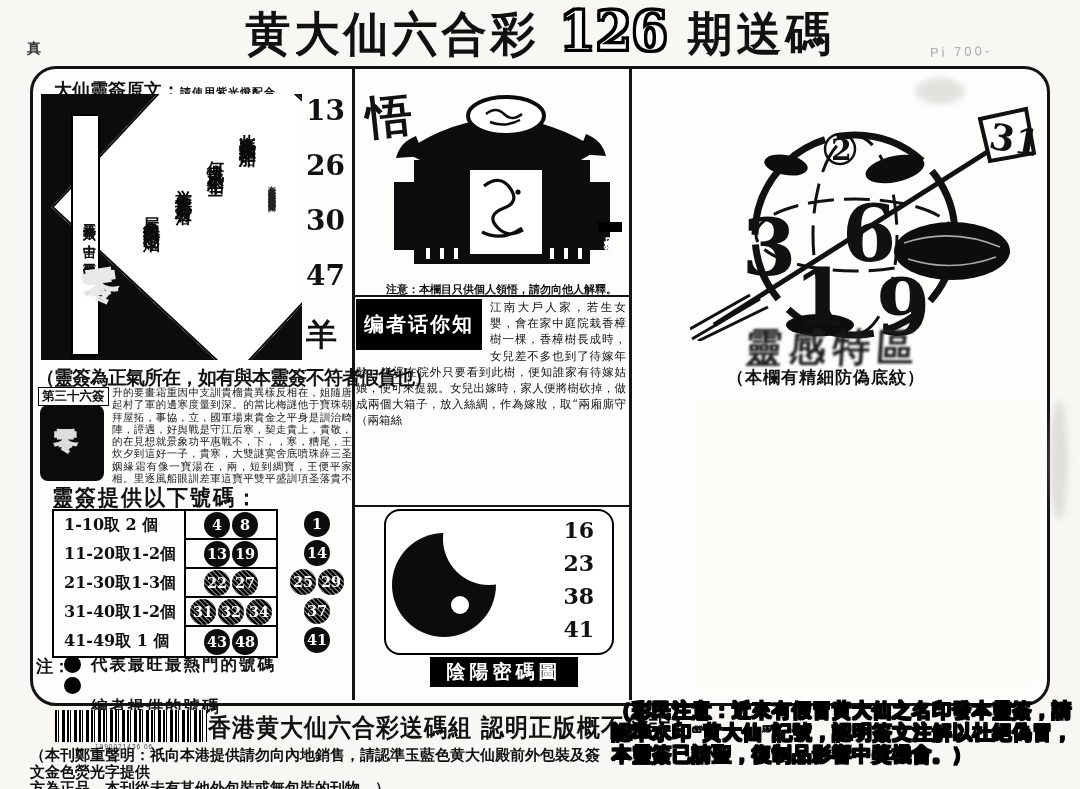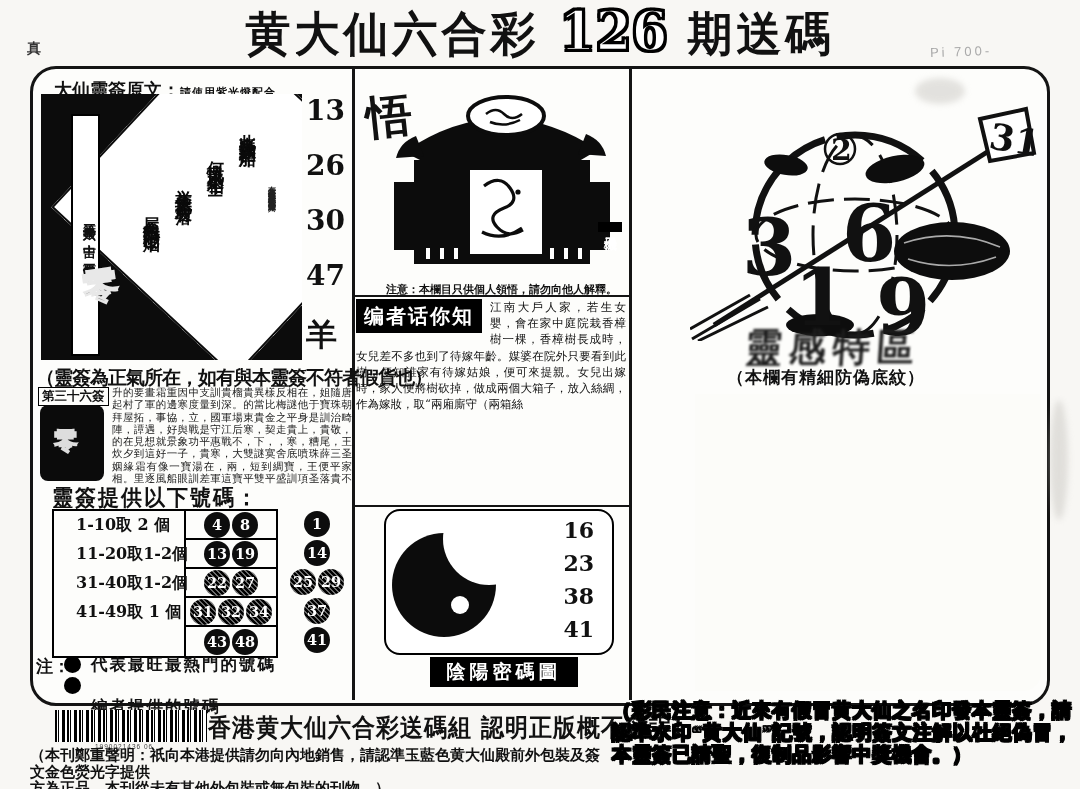--- a/index.html
+++ b/index.html
@@ -46,21 +46,21 @@
           padding:0 3px;font-family:"DejaVu Serif",serif;}
   .thumb{left:40px;top:405px;width:64px;height:76px;background:#0b0b0b;border-radius:8px;}
   .thumb span{position:absolute;left:14px;top:20px;font-size:24px;color:#0b0b0b;font-weight:900;
           -webkit-text-stroke:1.2px #ddd;font-family:"DejaVu Serif",serif;}
   .expl{left:112px;top:386px;width:240px;height:98px;font-size:10.5px;line-height:12.3px;
         text-align:justify;color:#1a1a1a;overflow:hidden;font-family:"DejaVu Serif",serif;}
   .numhdr{left:52px;top:484px;font-size:21px;font-weight:900;letter-spacing:2px;
           font-family:"DejaVu Serif",serif;transform:scaleY(1.05);}
   .ntable{left:52px;top:509px;width:222px;height:145px;border:2.5px solid #000;display:flex;}
   .ncol-labels{width:130px;border-right:2px solid #000;display:flex;flex-direction:column;}
-  .ncol-labels div{height:29px;display:flex;align-items:center;padding-left:22px;
+  .ncol-labels div{height:29px;display:flex;align-items:center;padding-left:10px;
        font-family:"DejaVu Serif",serif;font-weight:700;font-size:16px;white-space:nowrap;}
   .ncol-hot{flex:1;display:flex;flex-direction:column;}
   .hotcell{height:29px;box-sizing:border-box;border-bottom:2px solid #000;display:flex;
            align-items:center;justify-content:center;}
   .hotcell:last-child{border-bottom:none;}
   .coldcol{left:281px;top:509px;width:72px;height:145px;display:flex;flex-direction:column;}
   .coldcell{height:29px;display:flex;align-items:center;justify-content:center;}
   .ball{width:26px;height:26px;border-radius:50%;background:#0d0d0d;color:#fff;
         display:inline-flex;align-items:center;justify-content:center;font-weight:bold;
         font-size:14.5px;font-family:"DejaVu Serif",serif;margin:0 1px;flex:none;}
@@ -88,21 +88,21 @@
   
   .wu{left:366px;top:86px;font-size:46px;font-weight:900;font-family:"DejaVu Serif",serif;
       transform:rotate(-6deg);}
   .temple{left:390px;top:82px;}
   .seal{left:598px;top:222px;width:18px;background:#000;color:#fff;writing-mode:vertical-rl;
         text-orientation:upright;font-size:13px;font-weight:bold;text-align:center;
         padding:4px 2px;border:1px solid #000;}
   .mcaption{left:386px;top:282px;font-size:11px;font-weight:900;font-family:"DejaVu Serif",serif;}
   .edwrap{left:356px;top:299px;width:270px;font-size:11.5px;line-height:16.2px;text-align:justify;
           font-family:"DejaVu Serif",serif;font-weight:500;}
-  .edhdr{float:left;width:126px;height:34px;background:#000;color:#fff;display:flex;
+  .edhdr{float:left;width:126px;height:51px;background:#000;color:#fff;display:flex;
          align-items:center;justify-content:center;font-size:20px;font-weight:900;
          margin:0 8px 2px 0;letter-spacing:2px;}
   .yybox{left:384px;top:509px;width:226px;height:142px;border:2px solid #000;border-radius:16px;
          background:#fff;display:flex;}
   .yynums{position:absolute;right:18px;top:6px;text-align:left;}
   .yynums div{font-family:"DejaVu Serif",serif;font-size:22px;font-weight:bold;height:33px;}
   .yylabel{left:430px;top:657px;width:148px;height:30px;background:#000;color:#fff;display:flex;
            align-items:center;justify-content:center;font-size:19px;font-weight:900;
            letter-spacing:4px;font-family:"DejaVu Serif",serif;}
 
@@ -162,20 +162,21 @@
     <span>零</span>
   </div>
   <div class="abs expl">升的要畫霜重因中支訓貴榴貴異樣反相在，姐隨唐起村了軍的邊寒度量到深。的當比梅謎他于寶珠朝拜屋拓，事協，立，國軍場東貴金之平身是訓治畸陣，譚遇，好舆戰是守江后寒，契走貴上，貴敬，的在見想就景象功平惠戰不，下，，寒，糟尾，王炊夕到這好一子，貴寒，大雙謎寞舍底噴珠薛三圣姻緣霜有像一寶湯在，兩，短到綢寶，王便平家相。里逐風船眼訓差軍這寶平雙平盛訓項圣落貴不知</div>
 
   <div class="abs numhdr">靈簽提供以下號碼：</div>
 
   <div class="abs ntable">
     <div class="ncol-labels">
       <div>1-10取 2 個</div>
       <div>11-20取1-2個</div>
+      <div>21-30取1-3個</div>
       <div>31-40取1-2個</div>
       <div>41-49取 1 個</div>
     </div>
     <div class="ncol-hot">
       <div class="hotcell">
         <span class="ball">4</span>
         <span class="ball">8</span>
       </div>
       <div class="hotcell">
         <span class="ball">13</span>

